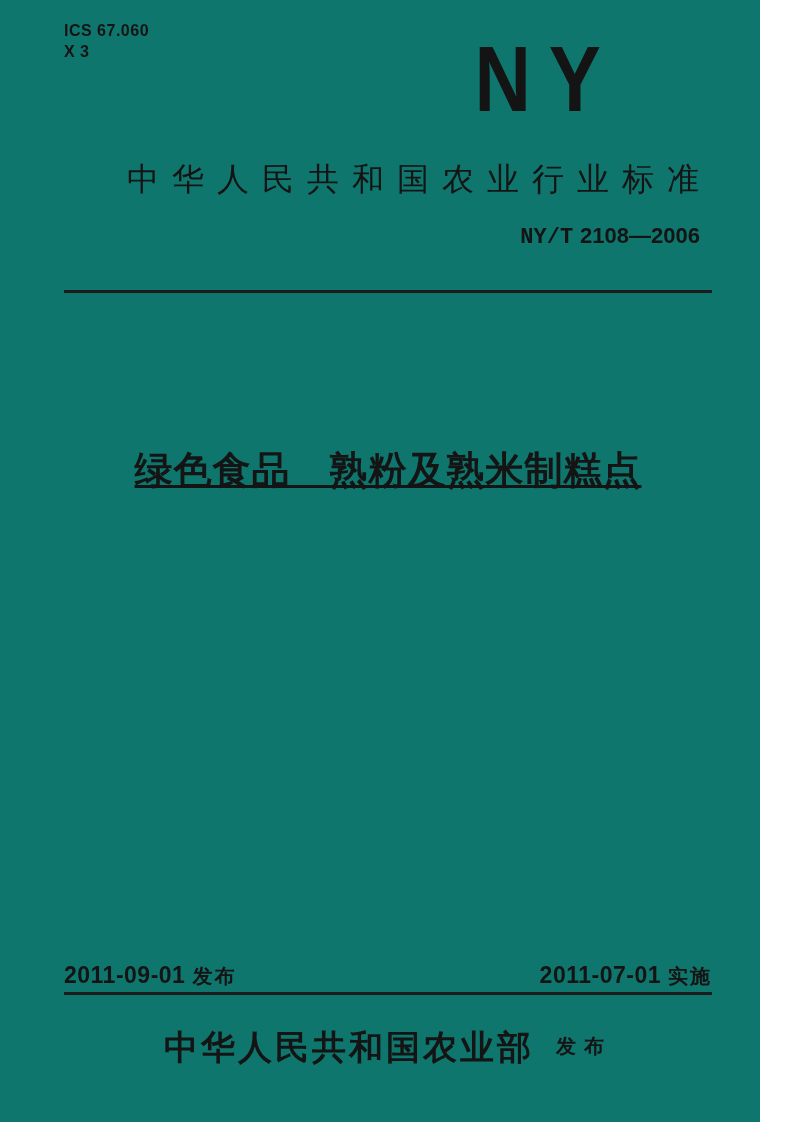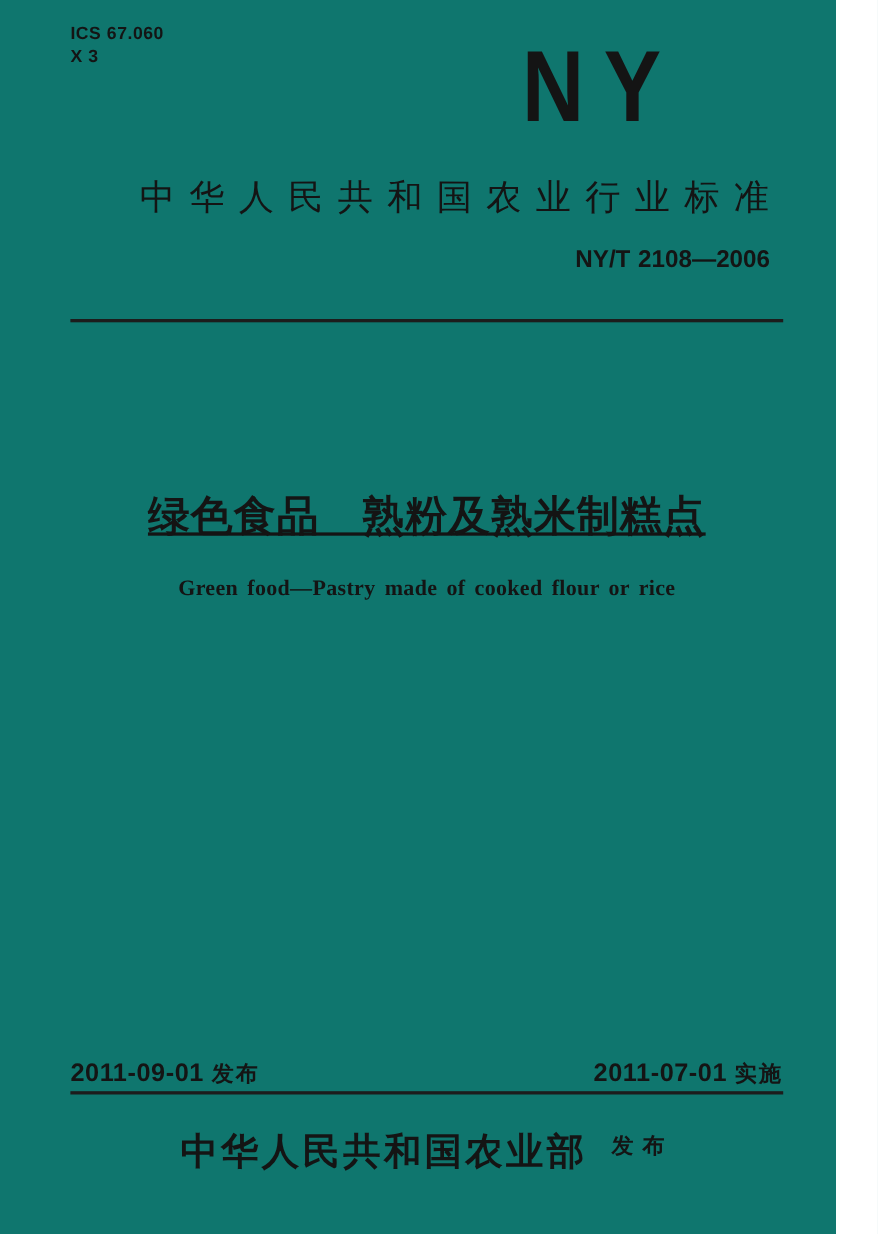--- a/index.html
+++ b/index.html
@@ -55,21 +55,21 @@
   .standard-number {
     top: 223px;
     text-align: right;
     padding-right: 12px;
     box-sizing: border-box;
     font-size: 22px;
     font-weight: bold;
     line-height: 26px;
     white-space: nowrap;
   }
-  .standard-number .std-prefix { font-family: Liberation Sans, sans-serif; text-align: right; }
+  .standard-number .std-prefix { font-family: Liberation Mono, monospace; text-align: right; }
   .standard-number .std-digits { font-family: "Liberation Sans", sans-serif; margin-left: 7px; }
   .rule {
     position: absolute;
     left: 64px;
     width: 648px;
     height: 3px;
     background: #1c1c1c;
   }
   .rule-top { top: 290px; }
   .rule-bottom { top: 992px; }
@@ -109,21 +109,21 @@
   .date-label {
     font-size: 20px;
     font-weight: bold;
     margin-left: 7px;
     letter-spacing: 2px;
   }
   .publisher-row {
     top: 1028px;
     display: flex;
     justify-content: center;
-    align-items: flex-start;
+    align-items: center;
     white-space: nowrap;
   }
   .publisher-name {
     font-family: "Liberation Serif", serif;
     font-size: 34px;
     font-weight: bold;
     line-height: 40px;
     letter-spacing: 3px;
   }
   .publisher-action {
@@ -150,21 +150,20 @@
   <div class="row category-title">中华人民共和国农业行业标准</div>
 
   <div class="row standard-number">
     <span class="std-prefix">NY/T</span><span class="std-digits">2108—2006</span>
   </div>
 
   <div class="rule rule-top"></div>
 
   <div class="row doc-title-cn">绿色食品　熟粉及熟米制糕点</div>
 
-  <div class="row doc-title-en">Green food—Pastry made of cooked flour or rice</div>
 
   <div class="row dates-row">
     <div class="date-group">
       <span class="date-value">2011-09-01</span>
       <span class="date-label">发布</span>
     </div>
     <div class="date-group">
       <span class="date-value">2011-07-01</span>
       <span class="date-label">实施</span>
     </div>

